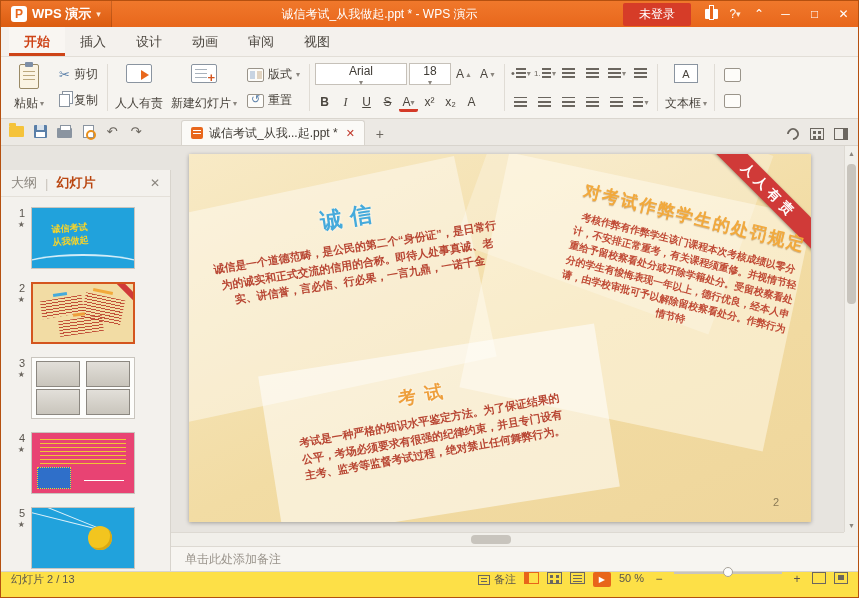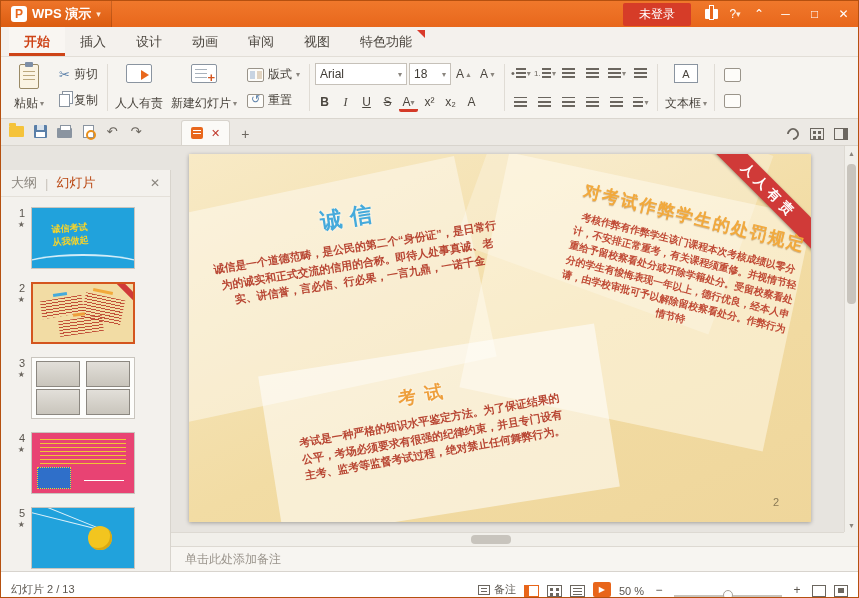--- a/index.html
+++ b/index.html
@@ -49,21 +49,21 @@
   .icon-slide.new::before { content:"+"; position:absolute; right:1px; bottom:-3px; color:#D4551E; font-weight:bold; font-size:13px; }
   .icon-slide.lines::after { content:""; position:absolute; left:3px; top:4px; width:12px; height:1px; background:#A8B2BC; box-shadow:0 4px 0 #A8B2BC, 0 8px 0 #A8B2BC; }
   .icon-mini { width:17px; height:14px; border:1px solid #9A948A; background:#FDFCF9; border-radius:2px; position:relative; }
   .icon-mini.layout::after { content:""; position:absolute; left:2px; top:2px; width:5px; height:8px; background:#C8D4E2; box-shadow:7px 0 0 #E2D4C0; }
   .icon-mini.reset::after { content:"↺"; position:absolute; left:3px; top:-2px; color:#5A7FA8; font-size:11px; }
   .icon-textbox { width:24px; height:19px; border:1px solid #8A94A0; background:#FFF; display:flex; align-items:center; justify-content:center; font-size:11px; color:#4A453E; }
 
   
   .grp-col { display:flex; flex-direction:column; justify-content:space-between; padding:3px 2px; }
   .row { display:flex; align-items:center; gap:2px; }
-  .combo { height:22px; border:1px solid #C6C1B9; background:#FFF; display:flex; align-items:center; justify-content:space-between; padding:0 4px; font-size:12px; color:#3F3B35; cursor:pointer; }
+  .combo { height:22px; border:1px solid #C6C1B9; background:#FFF; display:flex; align-items:center; justify-content:space-between; padding:0 4px; font-size:12px; color:#3F3B35; cursor:pointer;flex-direction:column; }
   .combo.font-name { width:92px; }
   .combo.font-size { width:42px; }
   .fbtn { min-width:19px; height:20px; display:flex; align-items:center; justify-content:center; font-size:12px; color:#4A453E; padding:0 3px; cursor:pointer; border-radius:2px; }
   .fbtn .b { font-weight:bold; } .fbtn .i { font-style:italic; font-family:"Liberation Serif",serif; }
   .fbtn .u { text-decoration:underline; } .fbtn .s { text-decoration:line-through; }
   .fbtn.fontcolor { border-bottom:3px solid #D43A28; height:17px; margin-top:3px; }
   .tinyarrow { font-size:7px; color:#8A857E; margin-left:1px; }
 
   
   .pbtn { width:22px; height:20px; display:flex; align-items:center; justify-content:center; gap:1px; cursor:pointer; border-radius:2px; color:#6B665F; font-size:11px; }
@@ -91,21 +91,21 @@
   .docbar-right { margin-left:auto; display:flex; align-items:center; padding-right:6px; gap:2px; }
   .icon-panel { width:14px; height:12px; border:1px solid #6B665F; position:relative; }
   .icon-panel.r::after { content:""; position:absolute; right:0; top:0; bottom:0; width:4px; background:#6B665F; }
   .icon-panel.g::after { content:""; position:absolute; left:2px; top:2px; width:3px; height:3px; background:#6B665F; box-shadow:5px 0 0 #6B665F, 0 5px 0 #6B665F, 5px 5px 0 #6B665F; }
   .icon-wrench { width:12px; height:12px; border-radius:50%; border:2px solid #6B665F; border-bottom-color:transparent; transform:rotate(45deg); }
 
   
   .sidebar { position:absolute; top:145px; left:0; width:170px; bottom:26px; background:#F3F1ED; border-right:1px solid #D8D4CD; overflow:hidden;margin-top:24px; }
   .sb-head { height:27px; display:flex; align-items:center; padding:0 10px; gap:8px; font-size:13px; border-bottom:1px solid #E4E0D9; }
   .sb-tab { color:#8A857E; cursor:pointer; }
-  .sb-tab.active { color:#B9450F; font-weight:normal; }
+  .sb-tab.active { color:#B9450F; font-weight:bold; }
   .sb-sep { color:#C9C4BC; }
   .sb-close { margin-left:auto; color:#8A857E; font-size:12px; cursor:pointer; }
   .thumb-list { padding-top:10px; }
   .thumb-row { display:flex; margin-bottom:13px; }
   .thumb-meta { width:30px; display:flex; flex-direction:column; align-items:flex-end; padding-right:6px; gap:1px; }
   .thumb-num { font-size:11px; color:#5A554E; }
   .thumb-star { font-size:8px; color:#6B665F; }
   .thumb { width:104px; height:62px; background:#FFF; border:1px solid #C9C5BE; position:relative; overflow:hidden; cursor:pointer; }
   .thumb.sel { border:2px solid #D4551E; }
 
@@ -162,21 +162,21 @@
   .vscroll { position:absolute; right:0; top:0; width:14px; height:386px; background:#F1EFEA; border-left:1px solid #DDD9D2; }
   .vscroll .arr { position:absolute; left:0; width:13px; height:14px; display:flex; align-items:center; justify-content:center; font-size:7px; color:#8A857E; cursor:pointer; }
   .vscroll .arr.up { top:0; } .vscroll .arr.dn { bottom:0; }
   .vscroll .vthumb { position:absolute; left:2px; top:18px; width:9px; height:140px; background:#C8C4BD; border-radius:4px; cursor:pointer; }
   .hscroll { position:absolute; left:0; right:14px; top:386px; height:14px; background:#F1EFEA; border-top:1px solid #DDD9D2; }
   .hscroll .hthumb { position:absolute; left:300px; top:2px; width:40px; height:9px; background:#C8C4BD; border-radius:4px; cursor:pointer; }
   .scroll-corner { position:absolute; right:0; top:386px; width:14px; height:14px; background:#F1EFEA; }
   .notes-area { position:absolute; left:0; right:0; top:400px; bottom:0; background:#F7F5F1; border-top:1px solid #DDD9D2; display:flex; align-items:center; padding-left:14px; font-size:12px; color:#9A948C; cursor:text; }
 
   
-  .statusbar { position:absolute; left:0; right:0; bottom:0; height:26px; background:#ffffff; border-top:1px solid #D8D4CE; display:flex; align-items:flex-end; padding:0 10px; font-size:11px; color:#5A554E; gap:8px; }
+  .statusbar { position:absolute; left:0; right:0; bottom:0; height:26px; background:#fde047; border-top:1px solid #D8D4CE; display:flex; align-items:flex-start; padding:0 10px; font-size:11px; color:#5A554E; gap:8px; }
   .sb-spacer { flex:1; }
   .sb-item { display:flex; align-items:center; gap:4px; cursor:pointer; }
   .icon-note { width:12px; height:10px; border:1px solid #6B665F; position:relative; }
   .icon-note::after { content:""; position:absolute; left:2px; top:2px; width:6px; height:1px; background:#6B665F; box-shadow:0 3px 0 #6B665F; }
   .viewicon { width:15px; height:12px; border:1px solid #6B665F; position:relative; cursor:pointer; }
   .viewicon.normal::after { content:""; position:absolute; left:0; top:0; bottom:0; width:4px; background:#6B665F; }
   .viewicon.sel { border-color:#E8651A; } .viewicon.sel::after { background:#E8651A; }
   .viewicon.sorter::after { content:""; position:absolute; left:2px; top:2px; width:3px; height:3px; background:#6B665F; box-shadow:6px 0 0 #6B665F, 0 5px 0 #6B665F, 6px 5px 0 #6B665F; }
   .viewicon.reading::after { content:""; position:absolute; left:2px; top:2px; width:9px; height:1px; background:#6B665F; box-shadow:0 3px 0 #6B665F, 0 6px 0 #6B665F; }
   .playbtn { width:18px; height:15px; background:#E8651A; border-radius:2px; color:#FFF; font-size:8px; display:flex; align-items:center; justify-content:center; cursor:pointer; }
@@ -190,20 +190,21 @@
 <body>
 
 <div id="app">
 
   <div class="titlebar">
     <div class="app-btn">
       <span class="logo">P</span>
       <span>WPS 演示</span>
       <span class="app-caret">▾</span>
     </div>
+    <div class="doc-title">诚信考试_从我做起.ppt * - WPS 演示</div>
     <div class="tb-right">
       <span class="login-btn">未登录</span>
       <span class="tb-ic">
           <span class="gift"></span>
         </span>
       <span class="tb-ic">
           <span>?</span>
           <span class="app-caret">▾</span>
         </span>
       <span class="tb-ic">
@@ -221,21 +222,20 @@
     </div>
   </div>
 
   <div class="menubar">
     <div class="menu-tab active">开始</div>
     <div class="menu-tab">插入</div>
     <div class="menu-tab">设计</div>
     <div class="menu-tab">动画</div>
     <div class="menu-tab">审阅</div>
     <div class="menu-tab">视图</div>
-    <div class="menu-tab"><span>特色功能</span><span class="corner-badge"></span></div>
   </div>
 
   <div class="ribbon">
     <div class="btn-big">
       <span class="icon-clipboard"></span>
       <span class="lbl">
           <span>粘贴</span>
           <span class="caret">▾</span>
         </span>
     </div>
@@ -410,20 +410,21 @@
         </span>
       <span class="qbtn">
           <span>↶</span>
         </span>
       <span class="qbtn">
           <span>↷</span>
         </span>
     </div>
     <div class="doctab">
       <span class="mini-slide"></span>
+      <span>诚信考试_从我...起.ppt *</span>
       <span class="tab-close">✕</span>
     </div>
     <span class="newtab-btn">
         <span>+</span>
       </span>
     <div class="docbar-right">
       <span class="qbtn">
           <span class="icon-wrench"></span>
         </span>
       <span class="qbtn">

